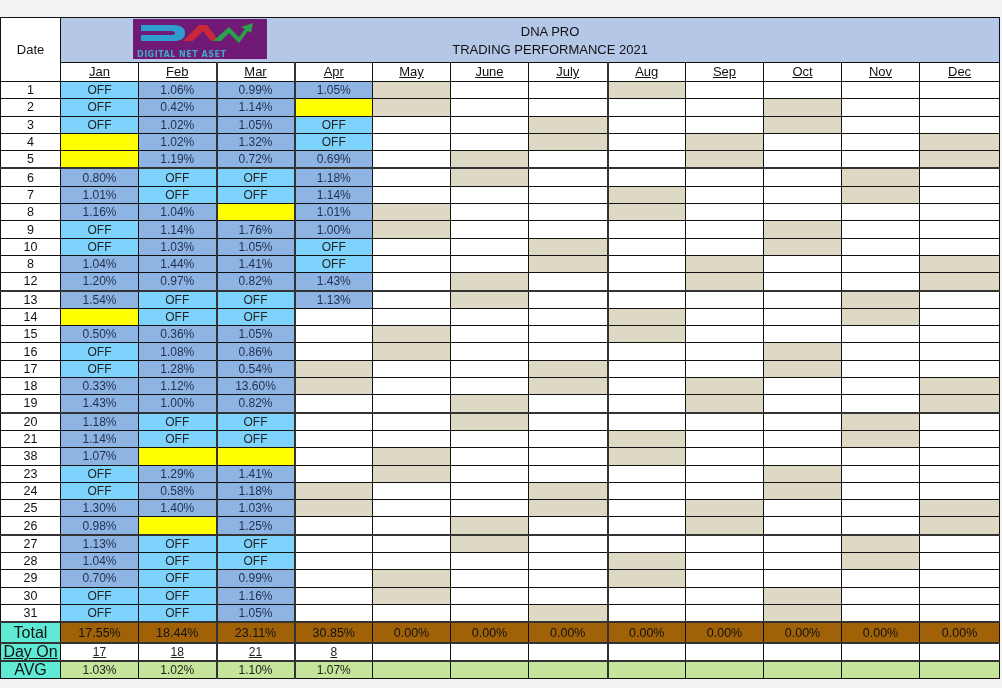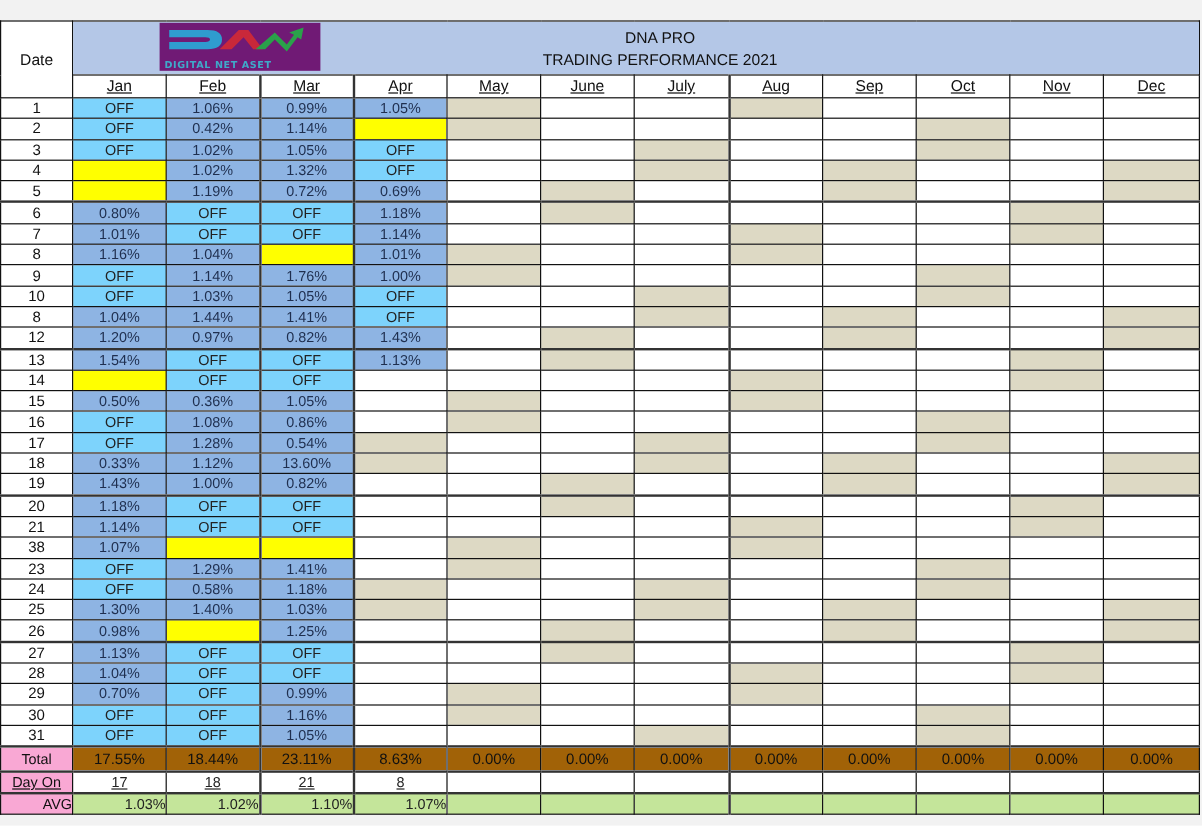--- a/index.html
+++ b/index.html
@@ -11,23 +11,23 @@
   tr.week-top td { border-top:2px solid #333; }
   .hdr-title { background:#b4c7e7; font-size:13px; color:#111; line-height:18px; text-align:center; }
   .date-hdr { font-size:13px; color:#111; background:#fff; }
   .month td { font-size:13px; height:18px; color:#111;text-decoration:underline; }
   .off { background:#7dd3fc; }
   .val { background:#8eb4e3; color:#1f2f4f; }
   .yel { background:#ffff00; }
   .wk { background:#ddd9c4; }
   .day { color:#111; font-size:12.5px; }
   .total td { background:#a16207; height:19px; font-size:12.5px; color:#111; }
-  .total td.lbl, .dayon td.lbl, .avg td.lbl { background:#f9a8d4; font-size:12px; color:#111; }
+  .total td.lbl, .dayon td.lbl, .avg td.lbl { background:#5eead4; font-size:16px; color:#111; }
   .dayon td { background:#fff; height:16px;text-decoration:underline; }
-  .avg td { background:#c4e59a; height:16px;text-align:right; }
+  .avg td { background:#c4e59a; height:16px; }
   .logo { position:absolute; left:72px; top:1px; width:134px; height:40px; background:#701a75; }
   .logo svg { display:block; }
   .logo-text { position:absolute; left:4px; top:27px; font-size:8px; font-weight:bold; color:#3fa9c9; letter-spacing:0.5px; font-family:"DejaVu Sans", sans-serif; }
 </style>
 </head>
 <body>
 
 <div class="sheet">
   <table id="grid">
     <colgroup>
@@ -540,21 +540,21 @@
           <td></td>
           <td class="wk"></td>
           <td></td>
           <td></td>
         </tr>
         <tr class="total week-top">
           <td class="lbl">Total</td>
           <td>17.55%</td>
           <td>18.44%</td>
           <td class="thick-l">23.11%</td>
-          <td class="thick-l">8.63%</td>
+          <td class="thick-l">30.85%</td>
           <td>0.00%</td>
           <td>0.00%</td>
           <td>0.00%</td>
           <td class="thick-l">0.00%</td>
           <td>0.00%</td>
           <td>0.00%</td>
           <td>0.00%</td>
           <td>0.00%</td>
         </tr>
         <tr class="dayon week-top">

